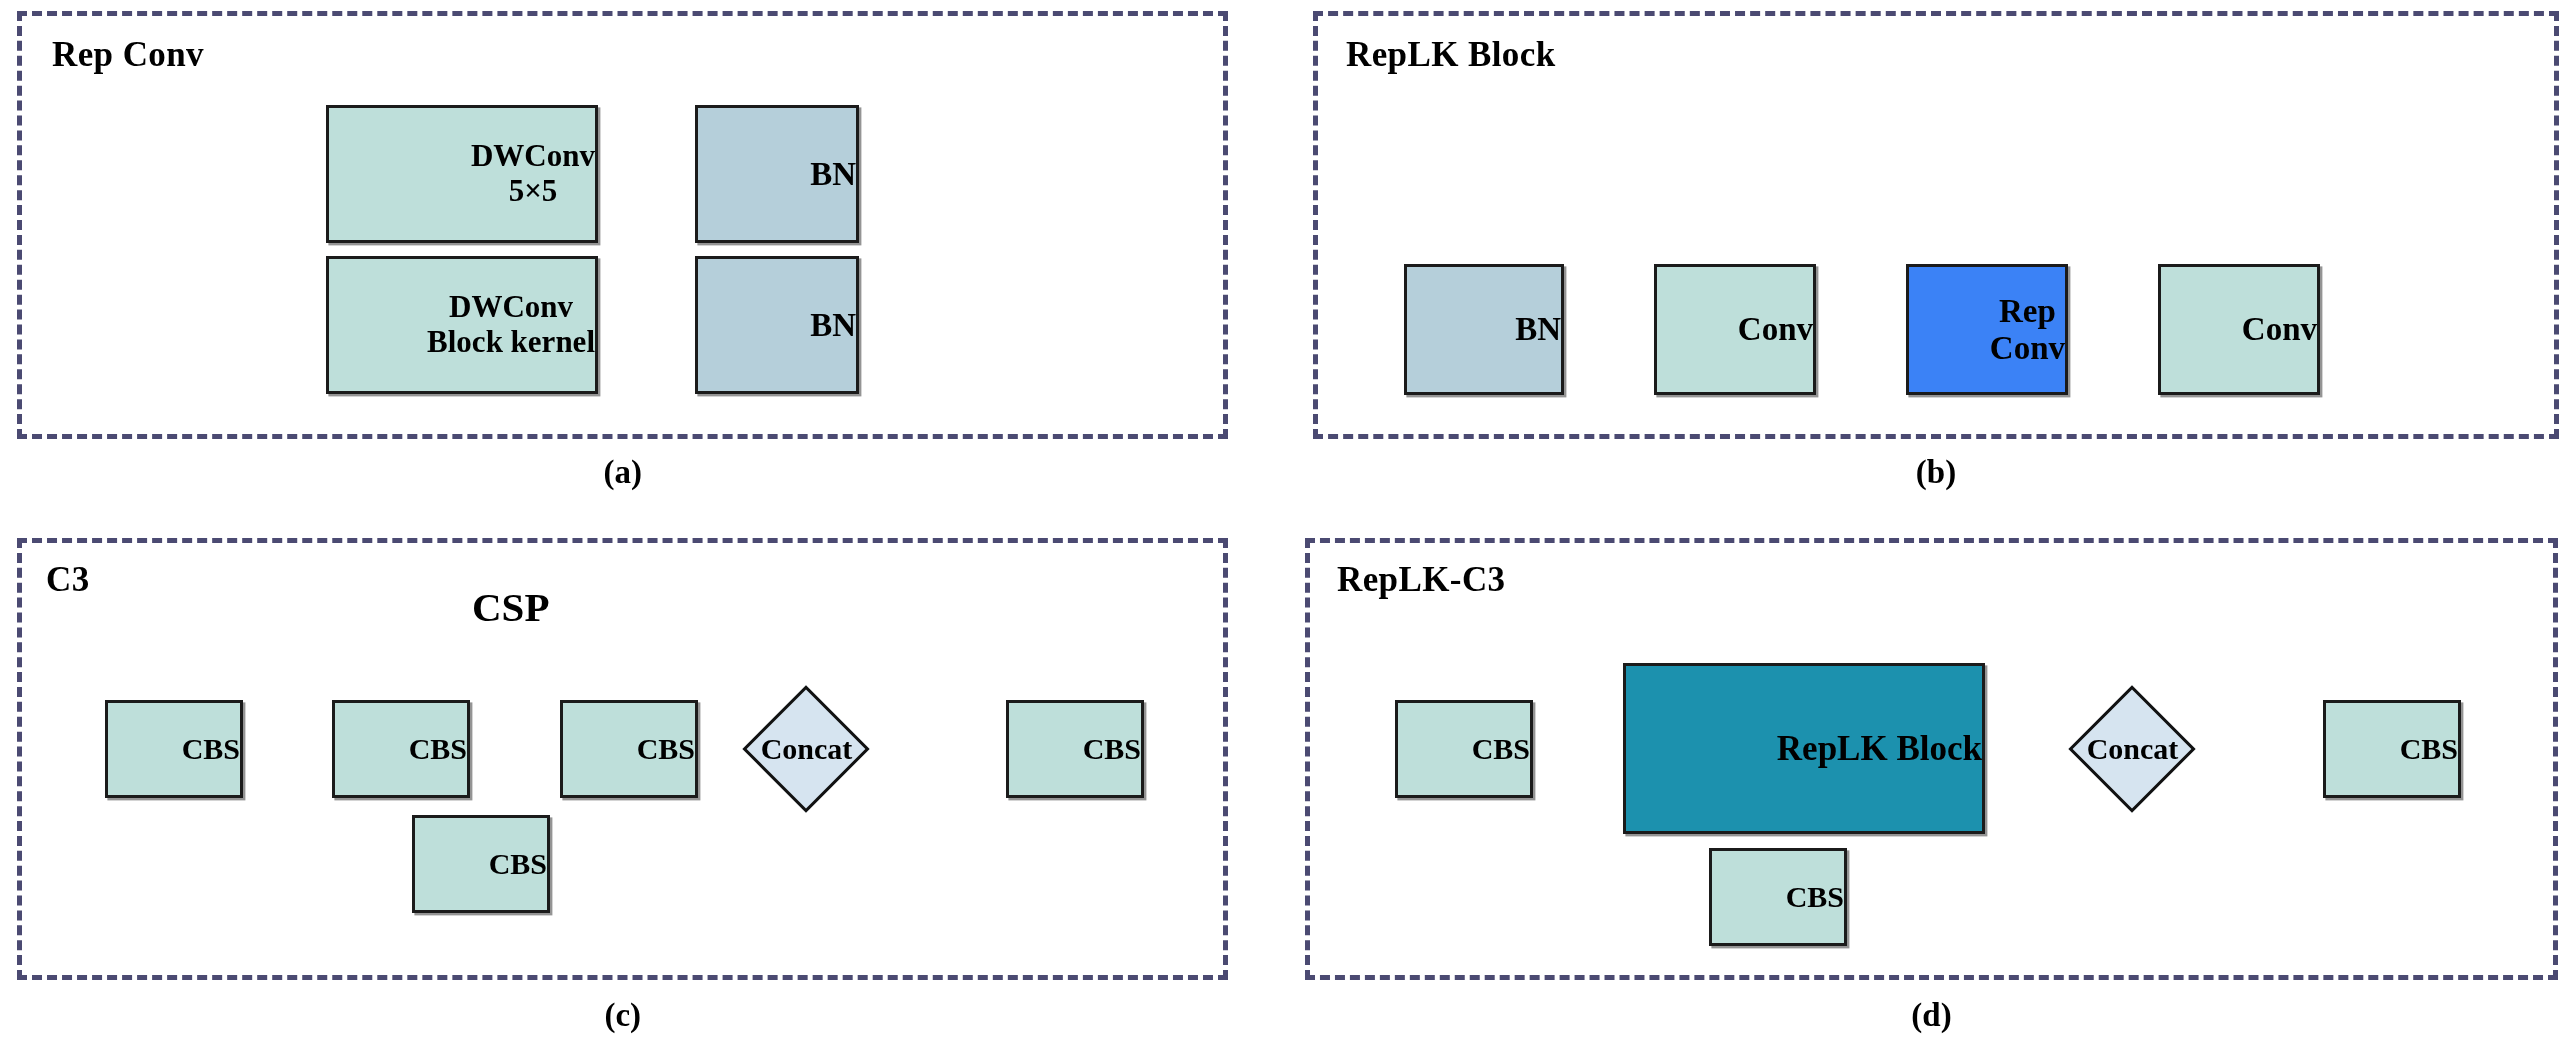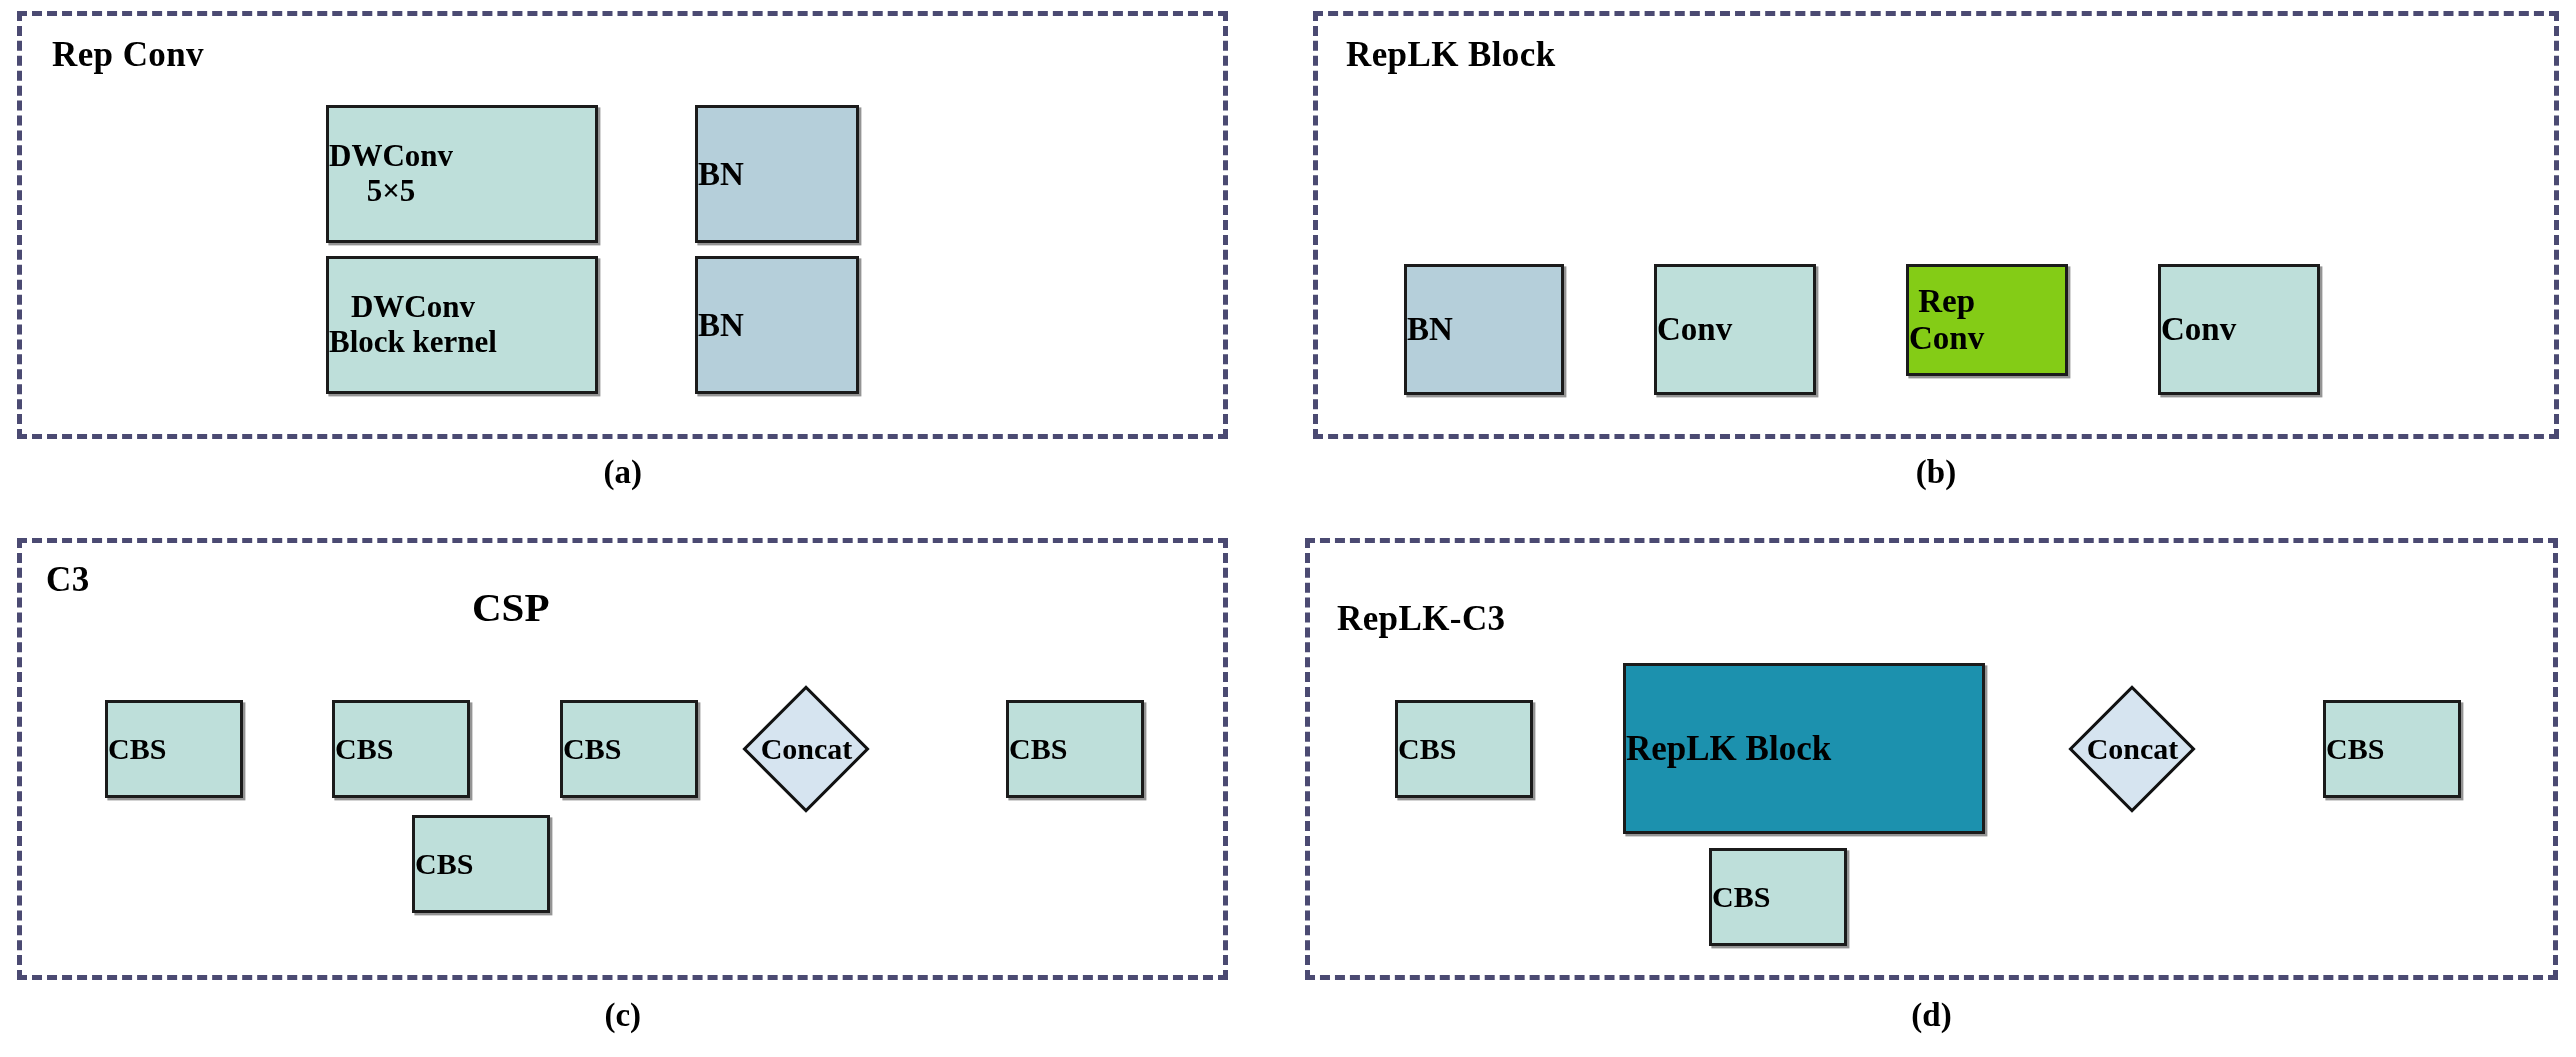--- a/index.html
+++ b/index.html
@@ -51,21 +51,21 @@
     height: 1058px;
     pointer-events: none;
   }
   
   .node {
     position: absolute;
     box-sizing: border-box;
     border: 3.1px solid #1b1b1b;
     display: flex;
     align-items: center;
-    justify-content: flex-start;
+    justify-content: flex-end;
     text-align: center;
     font-weight: bold;
     color: #000000;
     line-height: 1.12;
     box-shadow: 2.4px 2.4px 0 rgba(60,60,60,0.55);
   }
   .node-label { display: block; }
   .node-sub { display: block; }
   .diamond {
     position: absolute;
@@ -194,21 +194,21 @@
   <div class="panel-title" style="left:1346px; top:35px;">RepLK Block</div>
 
   <div class="node" style="left:1404px; top:264px; width:160px; height:131px; background:#b5cfda; font-size:33px;">
     <span class="node-label">BN</span>
   </div>
 
   <div class="node" style="left:1654px; top:264px; width:162px; height:131px; background:#bedfda; font-size:33px;">
     <span class="node-label">Conv</span>
   </div>
 
-  <div class="node" style="left:1906px; top:264px; width:162px; height:112px; background:#84cc16; font-size:33px;">
+  <div class="node" style="left:1906px; top:264px; width:162px; height:131px; background:#3b82f6; font-size:33px;">
     <span>
       <span class="node-label">Rep</span>
       <span class="node-sub">Conv</span>
     </span>
   </div>
 
   <div class="node" style="left:2158px; top:264px; width:162px; height:131px; background:#bedfda; font-size:33px;">
     <span class="node-label">Conv</span>
   </div>
 
@@ -238,21 +238,21 @@
   <div class="diamond" style="left:761px; top:704px; width:90px; height:90px; background:#d6e4f0;"></div>
   <div class="diamond-text" style="left:731px; top:727px; width:151px; height:44px; font-size:30px;">Concat</div>
 
   <div class="node" style="left:1006px; top:700px; width:138px; height:98px; background:#bedfda; font-size:30px;">
     <span class="node-label">CBS</span>
   </div>
 
   <div class="panel-caption" style="left:17.3px; top:997px; width:1211px;">(c)</div>
 
   <div class="panel" style="left:1305px; top:538px; width:1253px; height:442px;"></div>
-  <div class="panel-title" style="left:1337px; top:560px;margin-top:39px;">RepLK-C3</div>
+  <div class="panel-title" style="left:1337px; top:560px;">RepLK-C3</div>
 
   <div class="node" style="left:1395px; top:700px; width:138px; height:98px; background:#bedfda; font-size:30px;">
     <span class="node-label">CBS</span>
   </div>
 
   <div class="node" style="left:1623px; top:663px; width:362px; height:171px; background:#1c91ae; font-size:35px;">
     <span class="node-label">RepLK Block</span>
   </div>
 
   <div class="node" style="left:1709px; top:848px; width:138px; height:98px; background:#bedfda; font-size:30px;">

